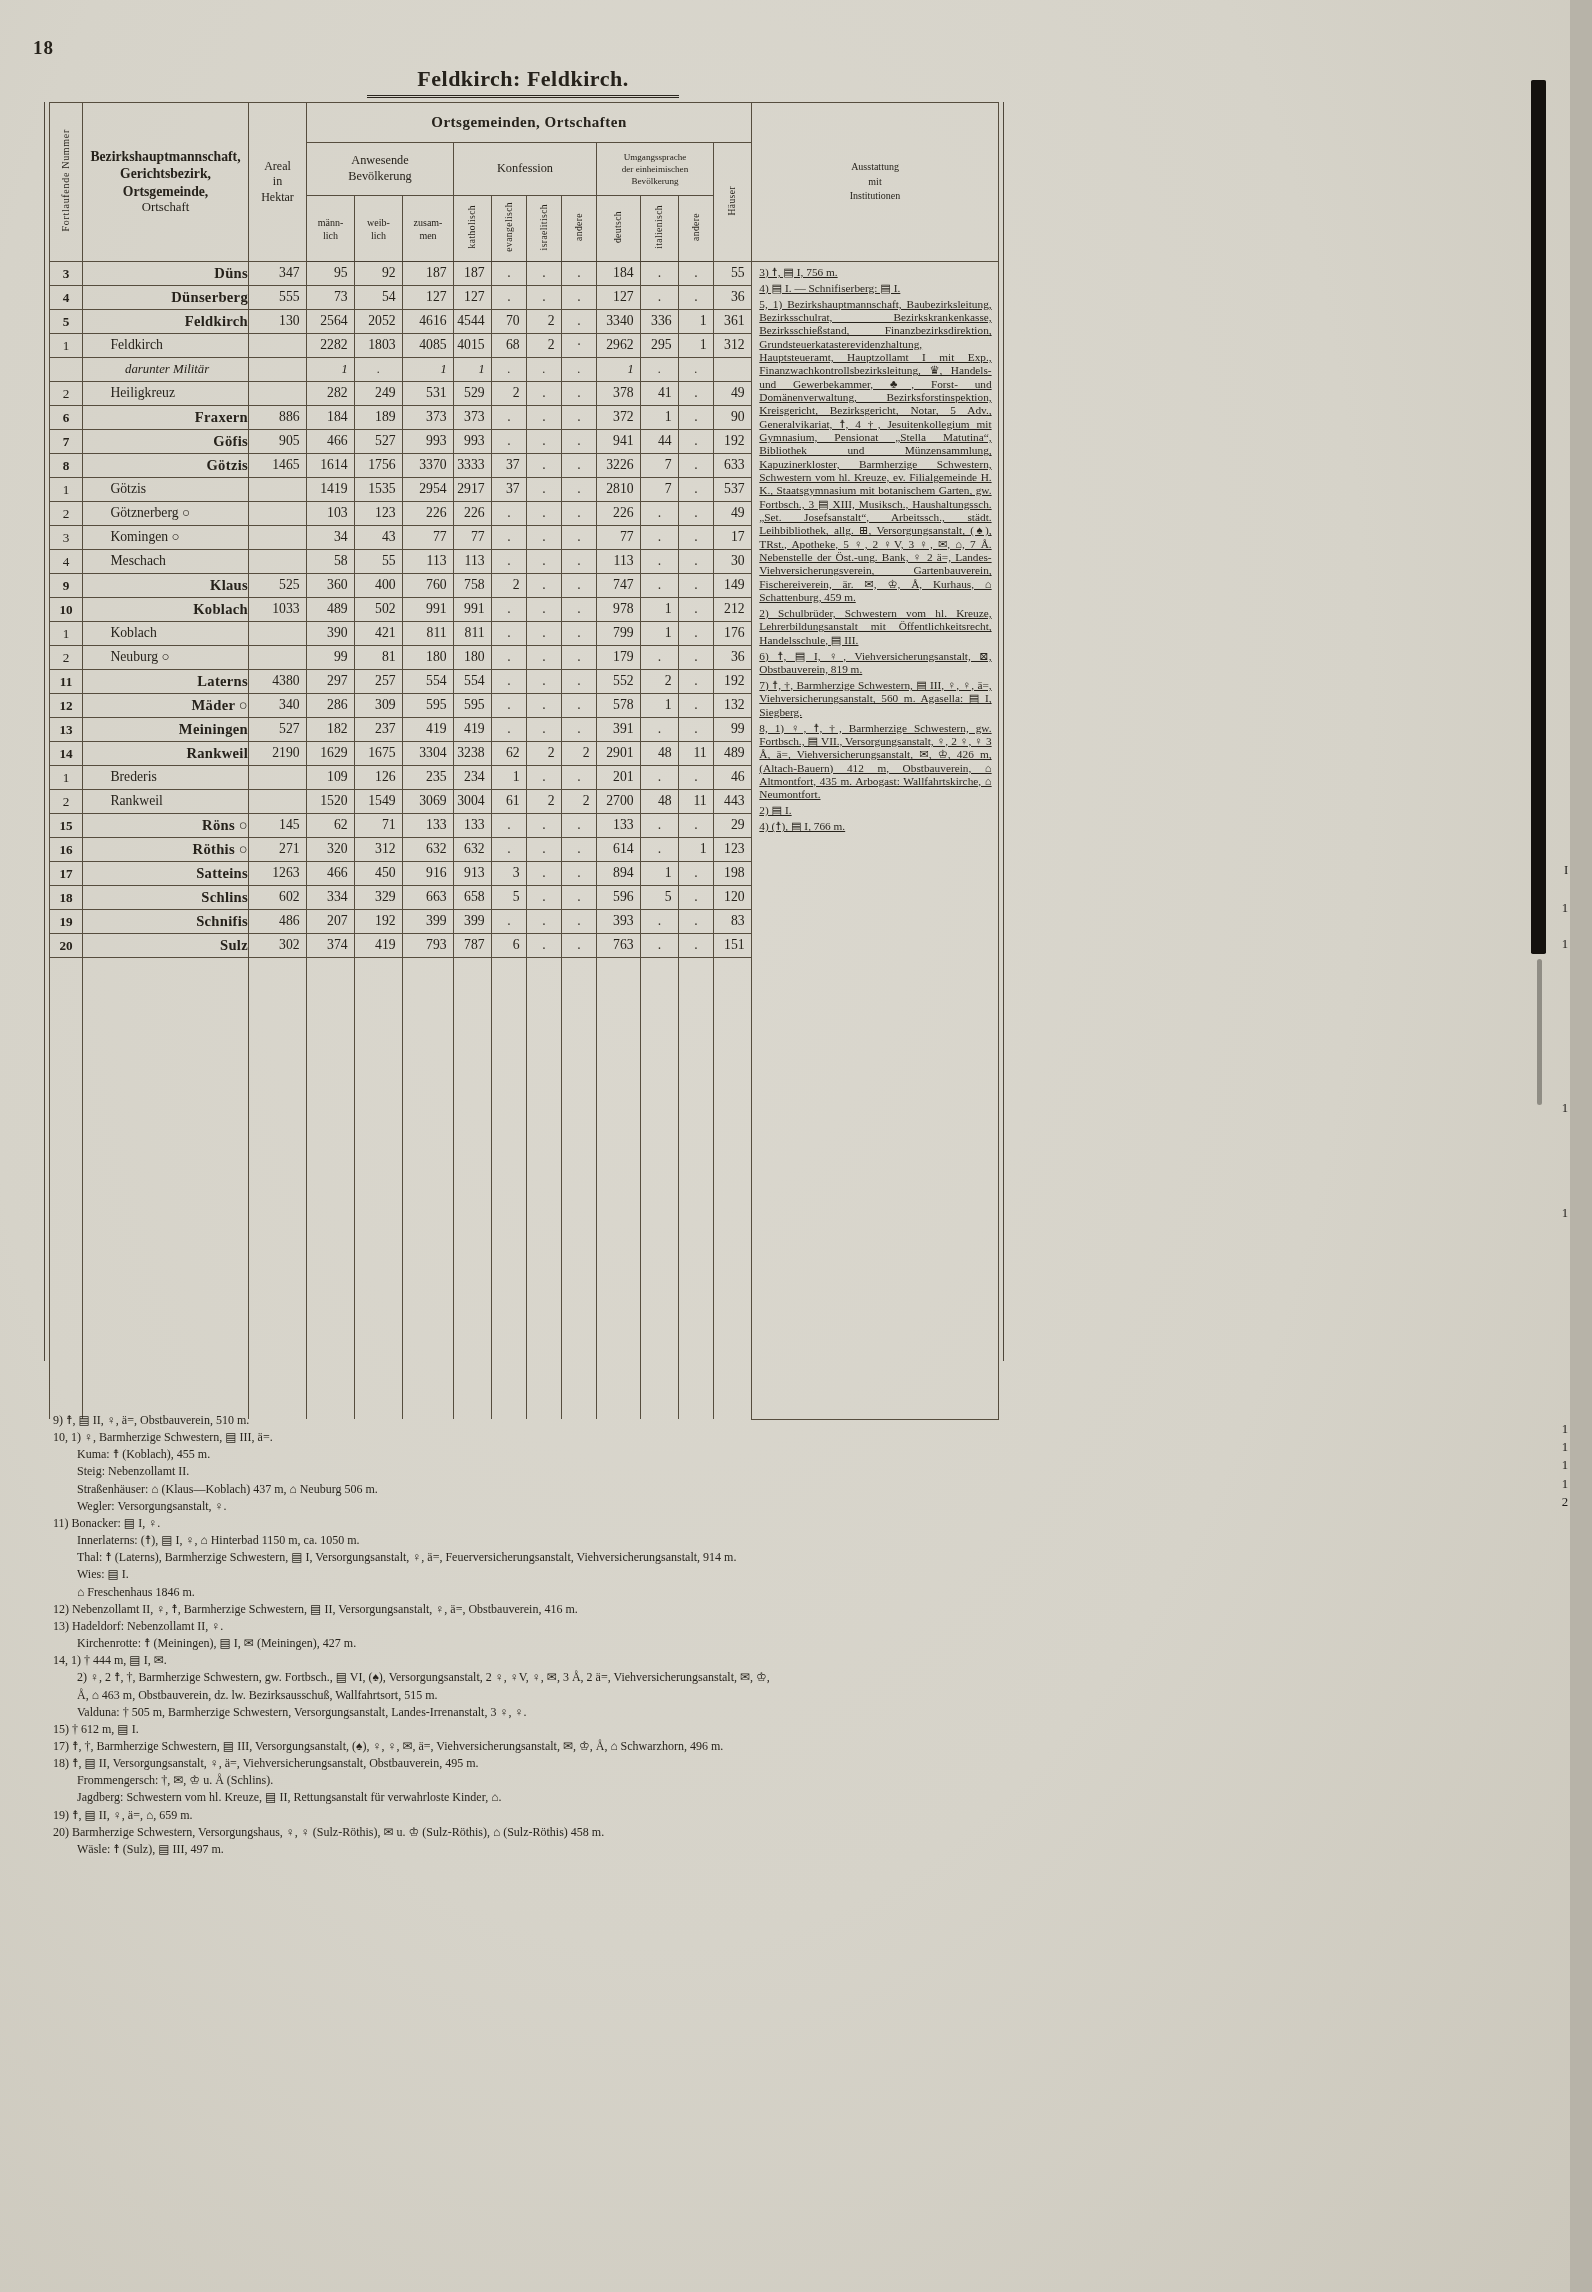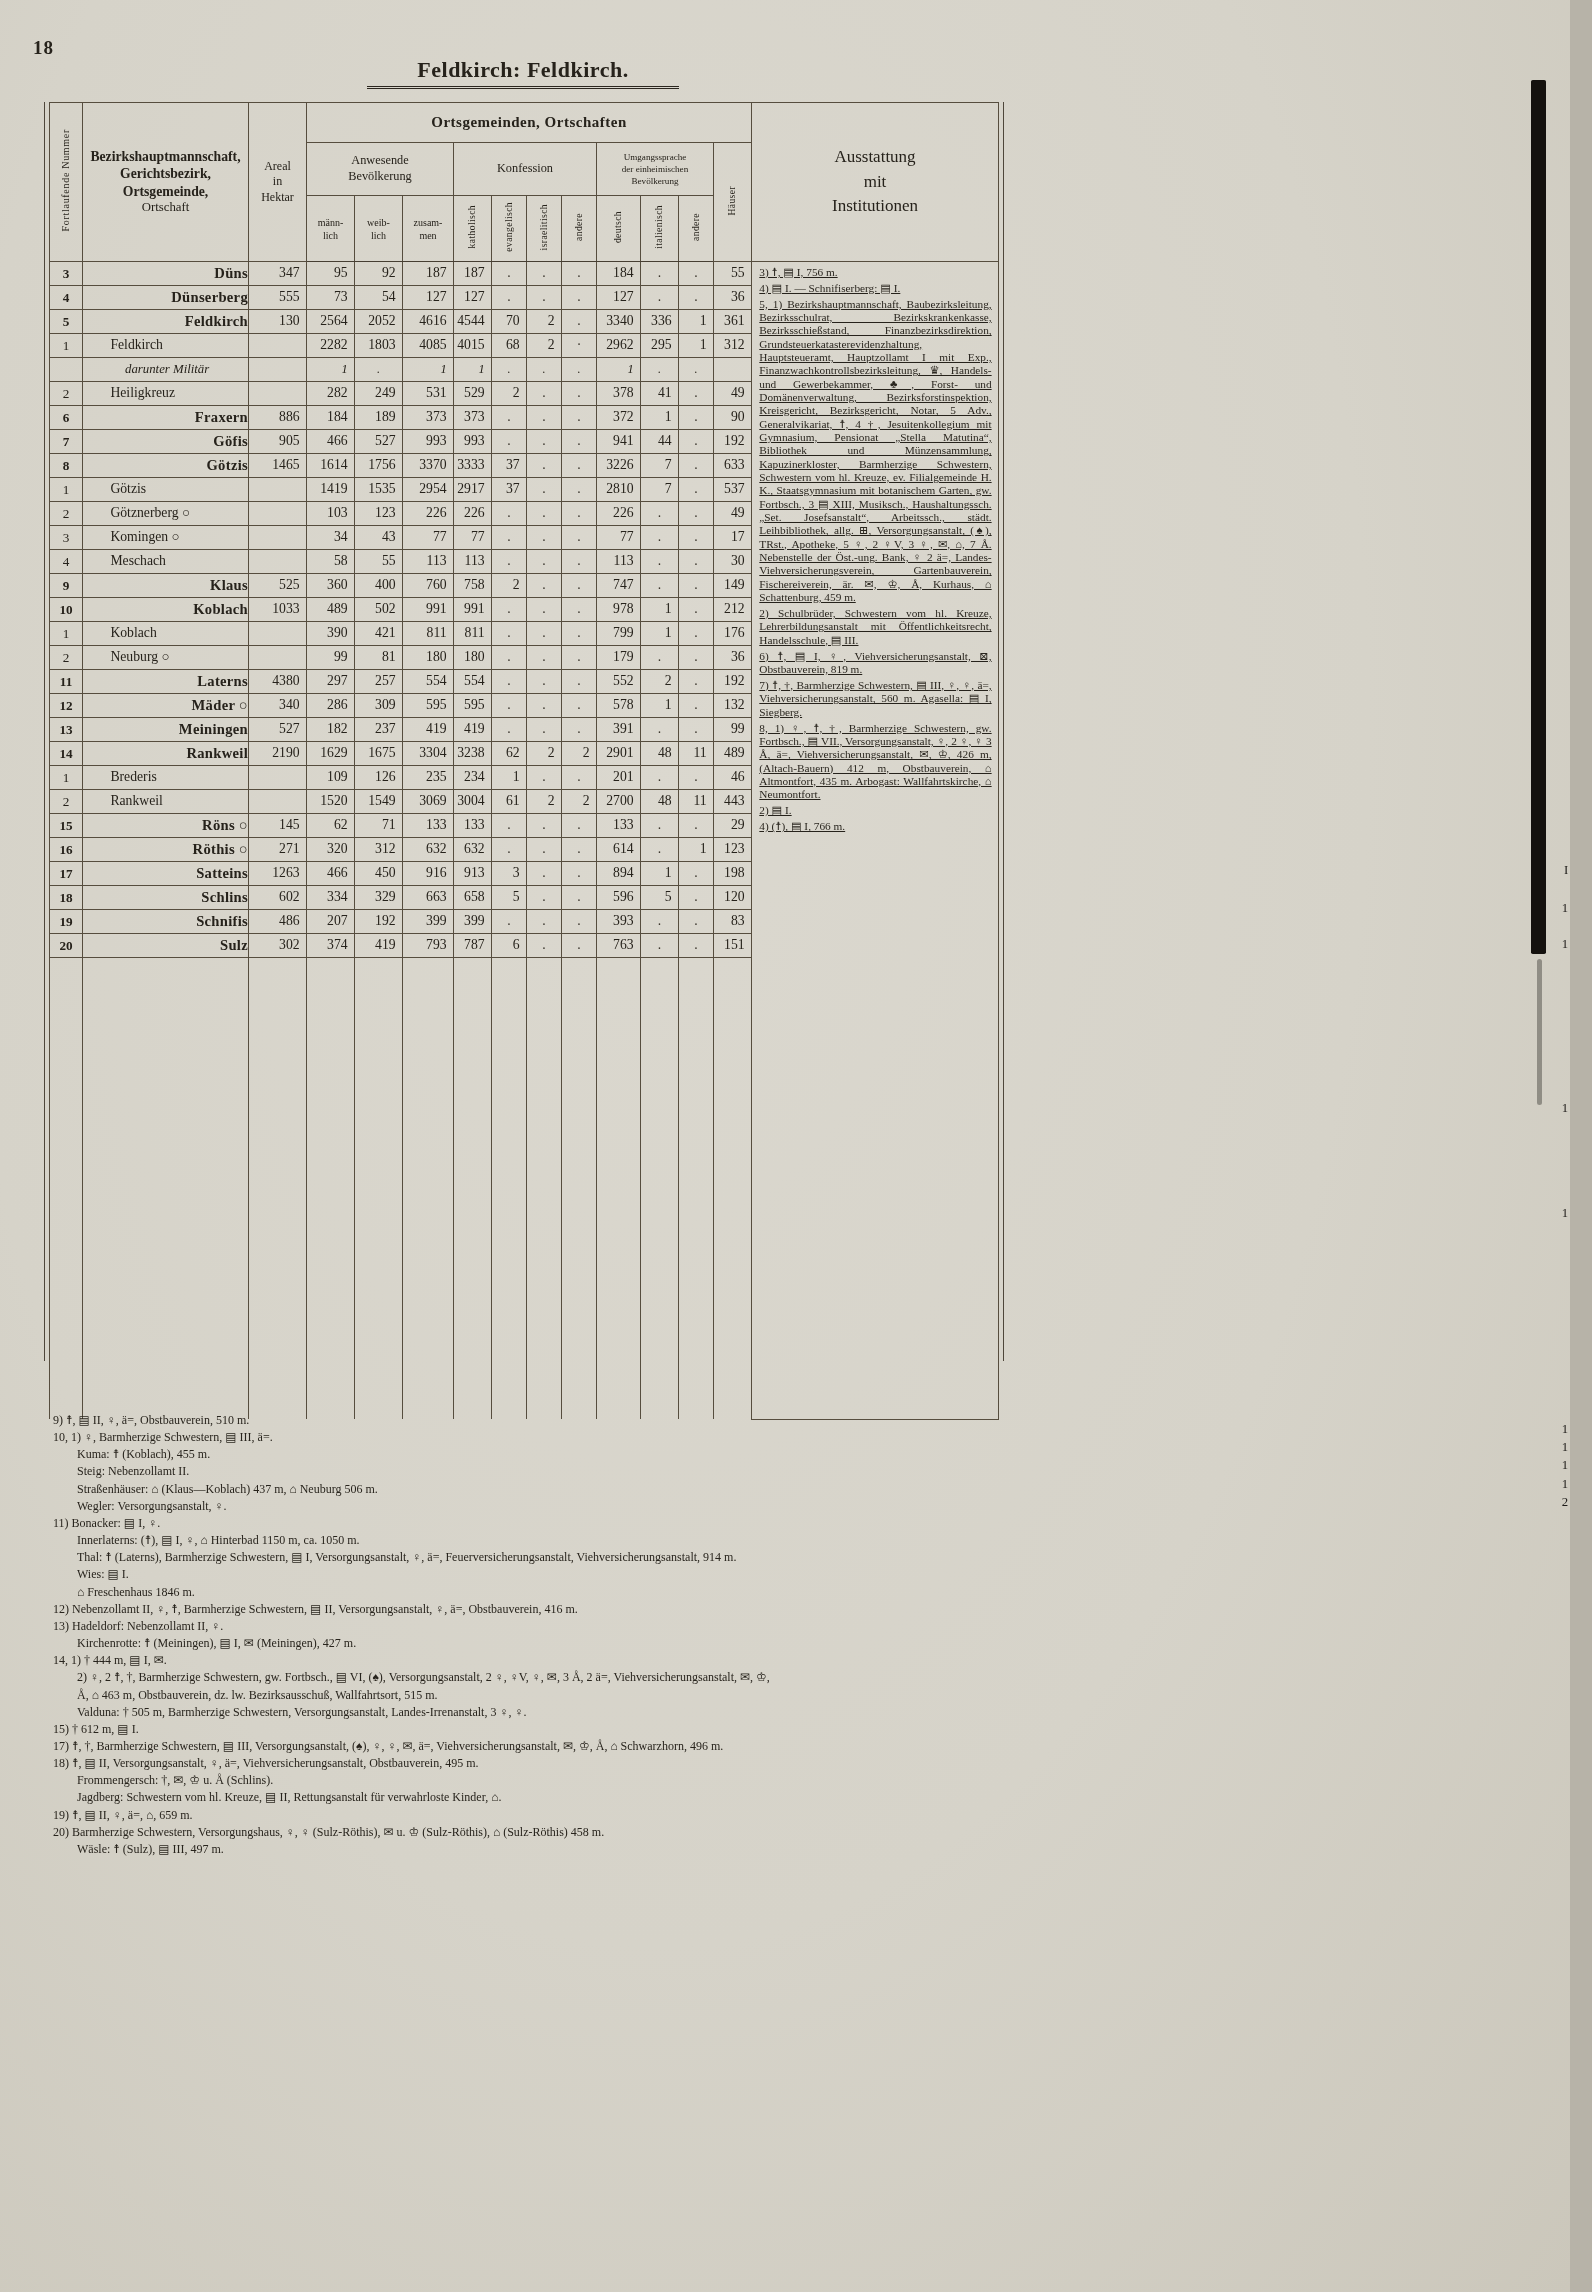--- a/index.html
+++ b/index.html
@@ -1,21 +1,21 @@
 <!DOCTYPE html>
 <html style="font-size:14.6px"><head>
 <meta charset="utf-8">
 <style>
   html,body{margin:0;padding:0;}
   body{background:#b7b3a8;font-family:"Liberation Serif","DejaVu Serif",serif;}
   #page{position:relative;width:1570px;height:2293px;overflow:hidden;color:#26221b;
         background:radial-gradient(ellipse at 42% 32%, #dbd8cf 0%, #d6d3c9 55%, #cbc7bb 100%);}
 
   .pageno{position:absolute;left:33px;top:37px;font-size:19px;font-weight:bold;letter-spacing:0.9px;}
-  .title-row{position:absolute;left:49px;top:57px;width:948px;text-align:center;}
+  .title-row{position:absolute;left:49px;top:66px;width:948px;text-align:center;}
   .title{font-weight:bold;font-size:22px;letter-spacing:0.5px;border-bottom:3.7px double #2b261f;
          padding:0 50px 2.7px 50px;display:inline-block;}
 
   
   table.main{position:absolute;left:49px;top:102px;width:948px;table-layout:fixed;
              border-collapse:collapse;border:1.8px solid #463e32;border-bottom:none;background:transparent;}
   .main th,.main td{border:0.9px solid #564d3e;padding:0;color:#26221b;overflow:hidden;}
   thead th{vertical-align:middle;text-align:center;font-weight:normal;line-height:1.12;}
   tr.h1{height:40px;} tr.h2{height:53px;} tr.h3{height:66px;}
   thead tr.h3 > th{border-bottom:1.8px solid #463e32;}
@@ -24,21 +24,21 @@
   tr.sep > td{border-bottom:0.9px solid #564d3e;}
   tr.spacer > td{height:461px;border-bottom:none;}
 
   .hname div{font-weight:bold;font-size:13.7px;line-height:1.25;}
   .hname div.last{font-weight:normal;font-size:12.8px;}
   .hareal div{font-size:12px;line-height:1.3;}
   .grp-top{font-weight:bold;font-size:15px;letter-spacing:0.5px;}
   .hpop div{font-size:12.3px;line-height:1.3;}
   .hkon{font-size:12.3px;}
   .hspr div{font-size:9.1px;line-height:1.35;}
-  .hausst div{font-size:17px;line-height:1.45;}
+  .hausst div{font-size:10px;line-height:1.45;}
   .two div{font-size:10px;line-height:1.3;}
   .rot{writing-mode:vertical-rl;transform:rotate(180deg);display:inline-block;
        font-size:9.6px;white-space:nowrap;letter-spacing:0.4px;}
   th.nrh .rot{font-size:10px;letter-spacing:0.7px;}
 
   td.c-nr{text-align:center;font-size:13.2px;}
   td.c-name{text-align:left;padding-left:7.3px;font-size:14.6px;white-space:nowrap;}
   tr.r-group td.c-name{font-weight:bold;letter-spacing:0.3px;text-align:right;}
   tr.r-group td.c-nr{font-weight:bold;}
   tr.r-sub td.c-name{padding-left:27.4px;font-size:13.7px;}

